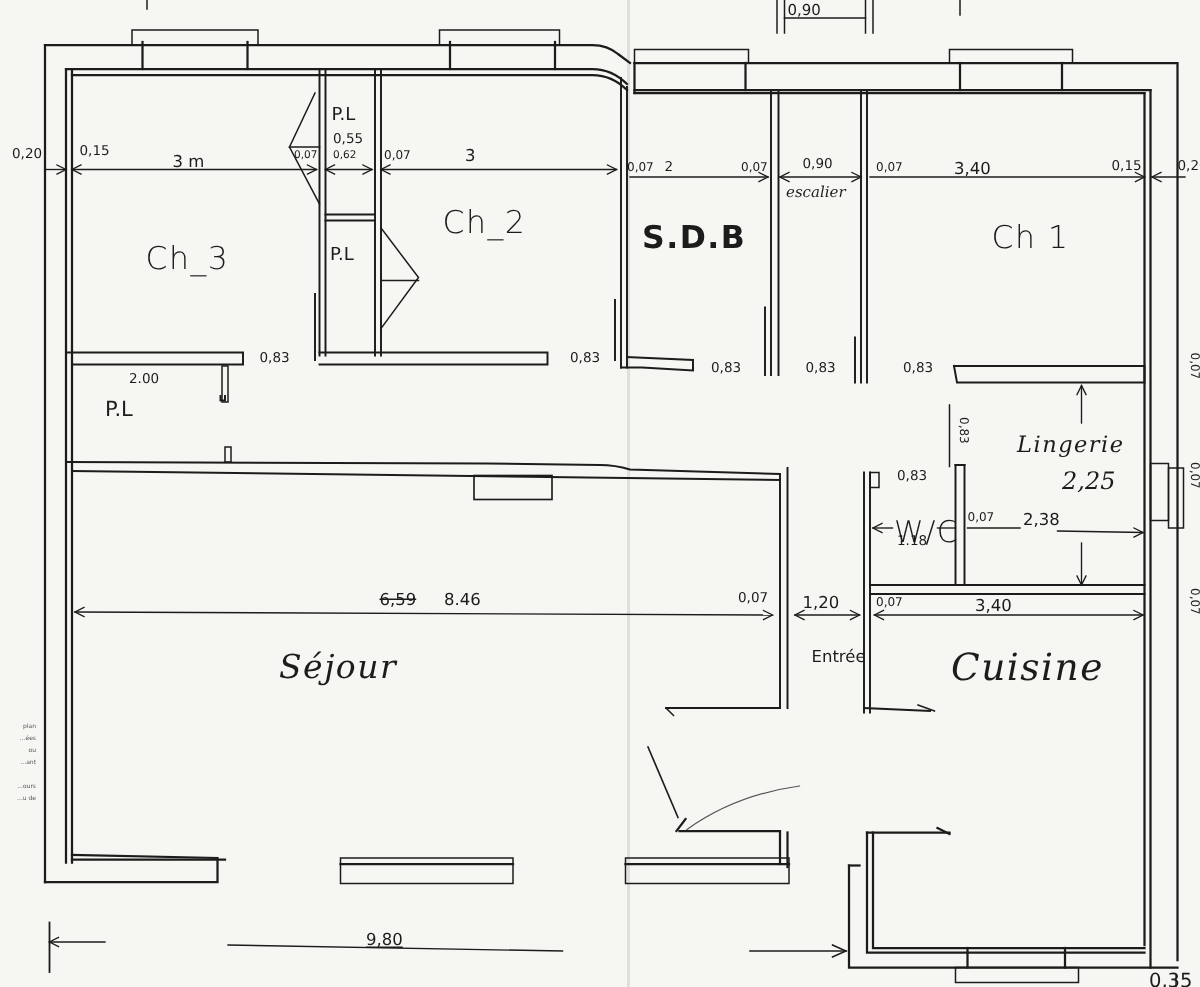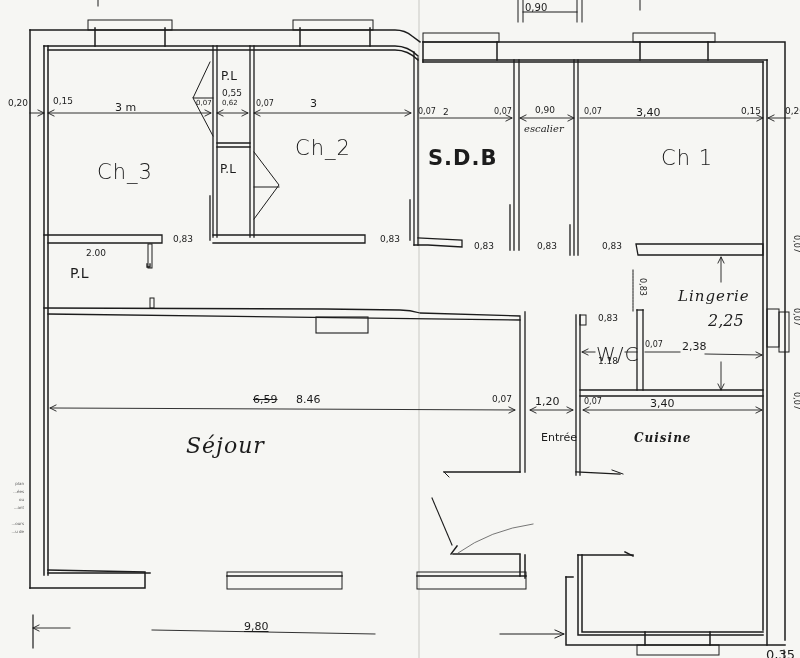--- a/index.html
+++ b/index.html
@@ -236,21 +236,21 @@
 <div class="lbl room" style="left:640px;top:148px;margin-left:21px;">Ch 1</div>
 <div class="lbl small" style="left:221px;top:70px;font-size:12px;">P.L</div>
 <div class="lbl small" style="left:220px;top:163px;font-size:12px;">P.L</div>
 <div class="lbl small" style="left:70px;top:266px;font-size:14px;">P.L</div>
 <div class="lbl room script" style="left:678px;top:289px;font-size:15px;">Lingerie</div>
 <div class="lbl script" style="left:708px;top:313px;font-size:16px;">2,25</div>
 <div class="lbl room" style="left:596px;top:344px;font-size:20px;">W/C</div>
 <div class="lbl dim" style="left:598px;top:357px;">1.18</div>
 <div class="lbl room script" style="left:186px;top:435px;font-size:22px;">Séjour</div>
 <div class="lbl small" style="left:528px;top:432px;font-size:11px;margin-left:13px;">Entrée</div>
-<div class="lbl room script" style="left:634px;top:432px;font-size:12px;font-weight:bold;">Cuisine</div>
+<div class="lbl room script" style="left:634px;top:432px;font-size:25px;">Cuisine</div>
 <div class="lbl script" style="left:524px;top:124px;font-size:10px;">escalier</div>
 
 <div class="lbl dim" style="left:525px;top:3px;font-size:10px;">0,90</div>
 <div class="lbl dim" style="left:8px;top:99px;">0,20</div>
 <div class="lbl dim" style="left:53px;top:97px;">0,15</div>
 <div class="lbl dim dim-md" style="left:115px;top:102px;">3 m</div>
 <div class="lbl dim" style="left:196px;top:100px;font-size:7px;">0,07</div>
 <div class="lbl dim" style="left:222px;top:89px;text-align:center;">0,55</div>
 <div class="lbl dim" style="left:222px;top:100px;font-size:7px;">0,62</div>
 <div class="lbl dim" style="left:256px;top:100px;font-size:8px;">0,07</div>

